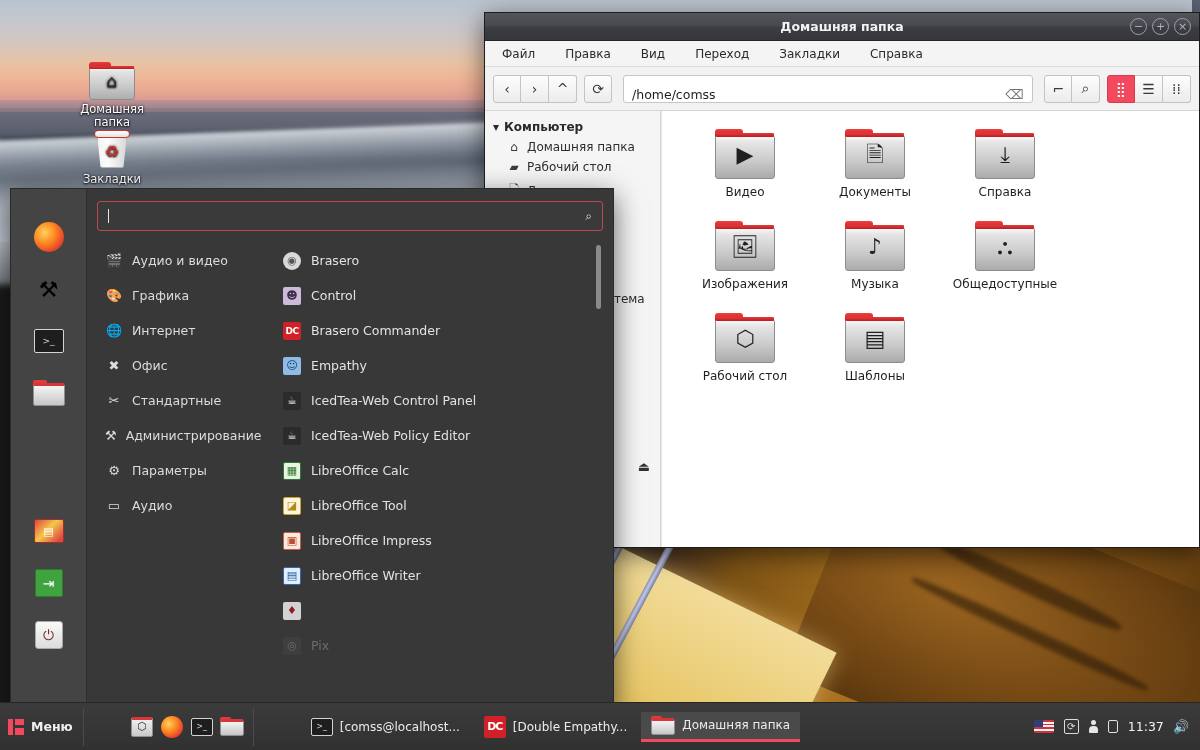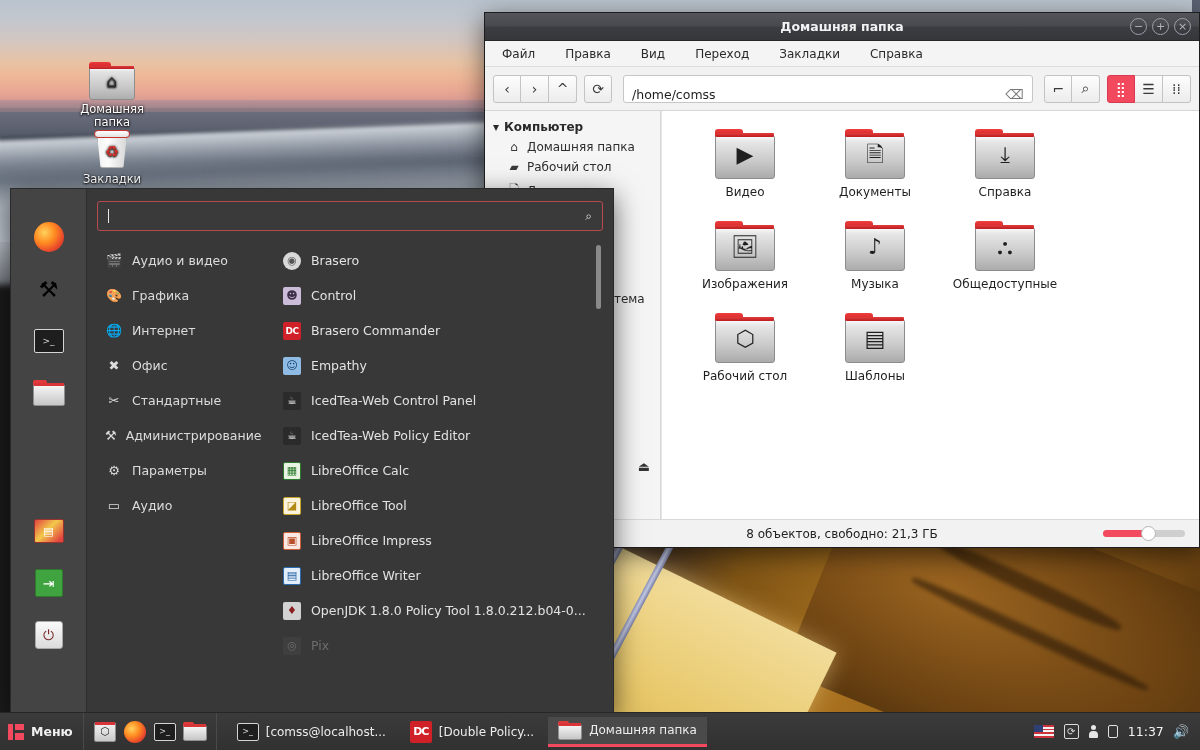--- a/index.html
+++ b/index.html
@@ -274,23 +274,23 @@
     font-size:12.5px; color:#e2e2e2; cursor:pointer;
   }
   .app .aico { width:18px; height:18px; flex:0 0 18px; display:flex; align-items:center;
                justify-content:center; font-size:11px; border-radius:2px; }
   .app.dimmed { color:#6d6d6d; }
   .app-scroll { position:absolute; right:2px; top:2px; width:5px; height:64px;
     background:#8a8a8a; border-radius:3px; }
 
   
   #taskbar {
-    position:absolute; left:0; bottom:0; width:1200px; height: 38px;
+    position:absolute; left:0; bottom:0; width:1200px; height: 48px;
     background: linear-gradient(to bottom,#3b3b3b,#313131);
-    border-top:1px solid #262626; display:flex; align-items:center;
+    border-top:1px solid #262626; display:flex; align-items:center;gap:37px;
   }
   .tb-menu { display:flex; align-items:center; gap:7px; padding: 0 10px 0 8px;
     height:38px; cursor:pointer; border-right:1px solid #4a4a4a; }
   .tb-menu .lbl { color:#f0f0f0; font-size:12.5px; font-weight:bold; }
   .tb-quick { display:flex; align-items:center; gap:4px; padding: 0 8px;
     border-right:1px solid #4a4a4a; height:38px; }
   .qi { width:26px; height:26px; display:flex; align-items:center; justify-content:center; cursor:pointer; }
   .tb-tasks { display:flex; align-items:center; gap:4px; padding-left:10px; flex:1; height:38px; }
   .task {
     display:flex; align-items:center; gap:7px; height:30px; padding: 0 10px;
@@ -508,27 +508,20 @@
           <div class="folder-lg">
             <div class="tab"></div>
               <div class="body"></div>
             <div class="gly">▤</div>
           </div>
           <span class="cap">Шаблоны</span>
         </div>
       </div>
     </div>
 
-    <div class="fstatus">
-      <span class="txt">8 объектов, свободно: 21,3 ГБ</span>
-      <div class="zoomslider">
-        <div class="fill"></div>
-          <div class="knob"></div>
-      </div>
-    </div>
   </div>
 
   <div id="appmenu">
 
     <div class="launcher-rail">
       <div class="rail-item">
         <div class="mi-firefox" style="width:30px;height:30px"></div>
       </div>
       <div class="rail-item">
         <span class="mi-tools" style="font-size:22px">⚒</span>
@@ -636,21 +629,20 @@
           <div class="app">
             <span class="aico" style="background:#fbe8e2;color:#b8502c;border:1px solid #c9603a">▣</span>
             <span>LibreOffice Impress</span>
           </div>
           <div class="app">
             <span class="aico" style="background:#e2eefb;color:#1e5c9e;border:1px solid #2b6cb0">▤</span>
             <span>LibreOffice Writer</span>
           </div>
           <div class="app">
             <span class="aico" style="background:#d2d2d2;color:#8c2020">♦</span>
-            <span>OpenJDK 1.8.0 Policy Tool 1.8.0.212.b04-0...</span>
           </div>
           <div class="app dimmed">
             <span class="aico" style="background:#3f3f3f;color:#6d6d6d">◎</span>
             <span>Pix</span>
           </div>
           <div class="app-scroll"></div>
         </div>
       </div>
     </div>
   </div>
@@ -684,21 +676,21 @@
       </span>
     </div>
 
     <div class="tb-tasks">
       <div class="task">
         <span class="mi-term">&gt;_</span>
         <span>[comss@localhost...</span>
       </div>
       <div class="task">
         <span class="mi-dc">DC</span>
-        <span>[Double Policy...</span>
+        <span>[Double Empathy...</span>
       </div>
       <div class="task active">
         <span class="mi-folder">
             <span class="t"></span>
             <span class="b"></span>
           </span>
         <span>Домашняя папка</span>
       </div>
     </div>
 

